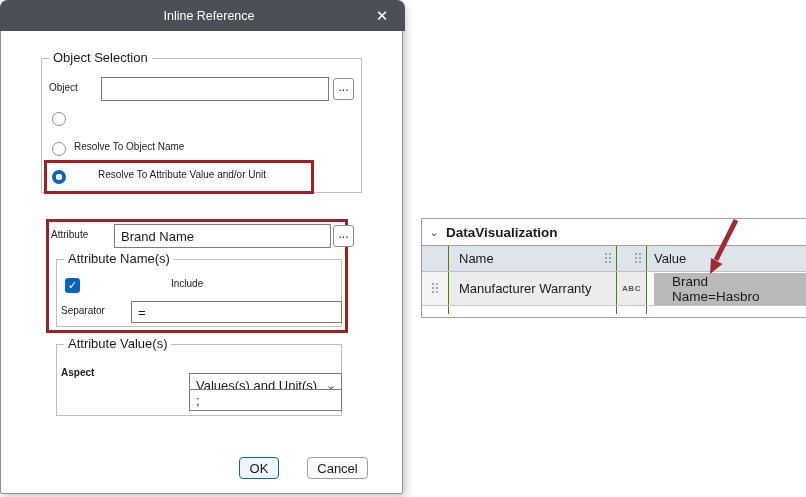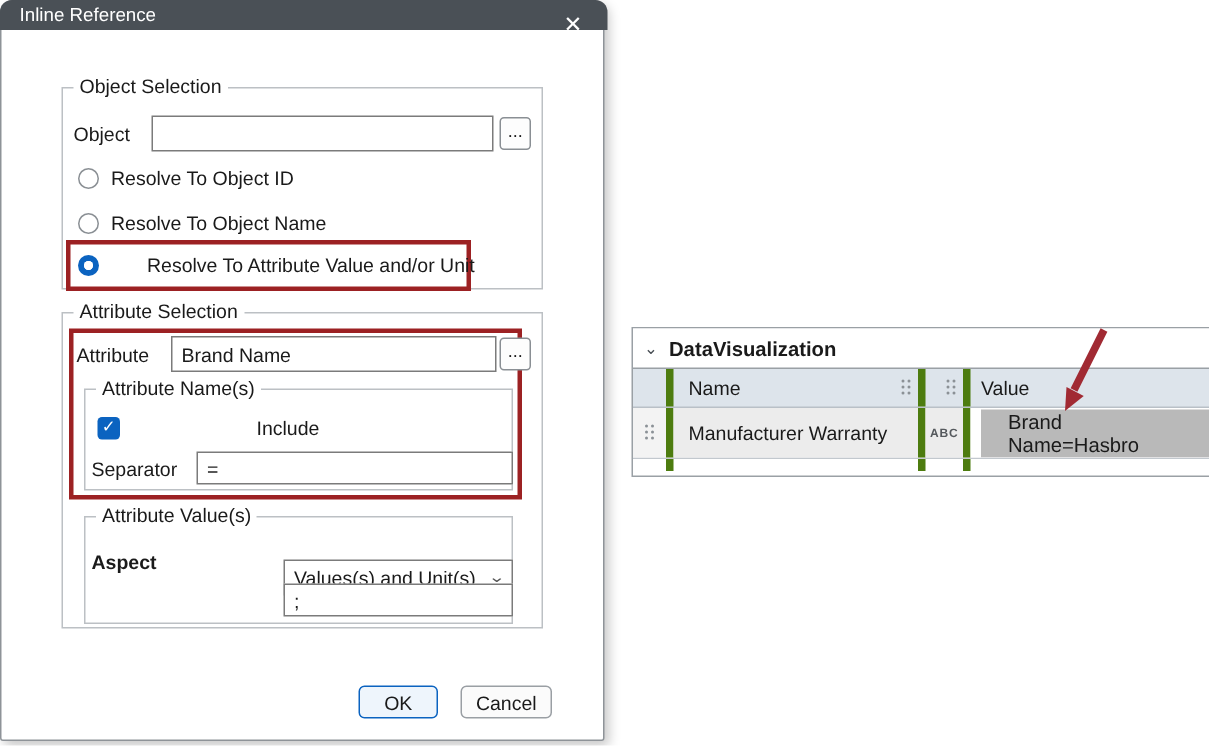--- a/index.html
+++ b/index.html
@@ -4,32 +4,32 @@
 <style>
   * { margin:0; padding:0; box-sizing:border-box; }
   html,body { width:806px; height:497px; overflow:hidden; background:#fff;
               font-family:"Liberation Sans", sans-serif; color:#1a1a1a; }
   .stage { position:relative; width:806px; height:497px; }
 
   
   .dialog { position:absolute; left:0; top:0; width:403px; height:494px;
             background:#fff; border:1px solid #8e9398; border-radius:8px 8px 2px 2px;
             box-shadow:3px 3px 8px rgba(0,0,0,.22); }
-  .titlebar { position:absolute; left:-1px; top:-1px; width:405px; height:20px;
+  .titlebar { position:absolute; left:-1px; top:-1px; width:405px; height:31px;
               background:#4a5056; border-radius:8px 8px 0 0;
-              display:flex; align-items:center; }
+              display:flex; align-items:center;justify-content:center; }
   .title-text { color:#fff; font-size:12.5px; padding-left:13px; }
   .close-btn { position:absolute; right:6px; top:0; width:34px; height:31px;
                display:flex; align-items:center; justify-content:center;
                color:#fff; font-size:15px; cursor:default; }
 
   .grp { position:absolute; border:1px solid #bcc0c4; }
   .grp-legend { position:absolute; top:-9px; left:7px; background:#fff;
                 padding:0 4px; font-size:13px; white-space:nowrap; }
-  .lbl { position:absolute; font-size:13px; white-space:nowrap; }
+  .lbl { position:absolute; font-size:10px; white-space:nowrap; }
 
   .tbox { position:absolute; border:1px solid #7b7b7b; background:#fff;
           font-size:13px; font-family:"Liberation Sans", sans-serif;
           padding:2px 6px; color:#1a1a1a; }
   .browse { position:absolute; width:21px; height:22px; background:#fdfdfd;
             border:1px solid #8a8f94; border-radius:3px; font-size:12px;
             line-height:16px; text-align:center; cursor:pointer; }
 
   .radio { position:absolute; width:14px; height:14px; border-radius:50%;
            border:1px solid #8a8f94; background:#fff; }
@@ -48,35 +48,35 @@
          border-radius:3px; color:#fff; font-size:11px; line-height:15px;
          text-align:center; }
 
   .dropdown { position:absolute; border:1px solid #7b7b7b; background:#fff;
               font-size:13px; display:flex; align-items:center;
               padding:0 6px; justify-content:space-between; cursor:pointer; }
   .dd-chev { color:#555; font-size:10px; transform:scaleX(1.4); }
 
   .btn { position:absolute; height:22px; border-radius:4px; font-size:13px;
          display:flex; align-items:center; justify-content:center; cursor:pointer; }
-  .btn-ok { left:238px; top:456px; width:53px; background:#eef5fc;
+  .btn-ok { left:238px; top:456px; width:40px; background:#eef5fc;
             border:1.5px solid #0b63c0; }
   .btn-cancel { left:306px; top:456px; width:61px; background:#fbfbfb;
                 border:1px solid #9a9fa4; }
 
   
   .panel { position:absolute; left:421px; top:218px; width:390px; height:100px;
            border:1px solid #9aa0a5; background:#fff; }
   .panel-title { height:27px; display:flex; align-items:center;
                  border-bottom:1px solid #9aa0a5; background:#fff; }
   .chev-icon { width:24px; text-align:center; color:#4a5056; font-size:11px; }
   .panel-title b { font-size:13.5px; }
   .grid-row { display:flex; width:100%; }
   .hdr { height:26px; background:#dde4eb; border-bottom:1px solid #b9c0c7; }
-  .cell { border-right:5px solid #4d7c0f; display:flex; align-items:center;
+  .cell { border-right:1px solid #4d7c0f; display:flex; align-items:center;
           font-size:13px; overflow:hidden; }
   .c0 { width:27px; justify-content:center; }
   .c1 { width:168px; padding-left:10px; }
   .c2 { width:30px; justify-content:center; }
   .c3 { flex:1; padding-left:7px; border-right:none; }
   .hdr .c1 { justify-content:space-between; padding-right:4px; }
   .hdr .c2 { justify-content:flex-end; padding-right:4px; }
   .datarow { height:34px; border-bottom:1px solid #c2c8ce; }
   .datarow .c0 { background:#f3f3f3; }
   .datarow .c1, .datarow .c2 { background:#ececec; }
@@ -103,34 +103,30 @@
     </div>
 
     <div class="grp" style="left:40px; top:57px; width:321px; height:135px;">
       <span class="grp-legend">Object Selection</span>
     </div>
     <span class="lbl" style="left:48px; top:81px;">Object</span>
     <input class="tbox" style="left: 100px; top: 76px; width: 228px; height: 24px;" value="">
     <div class="browse" style="left:332px; top:77px;">...</div>
 
     <span class="radio" style="left:51px; top:111px;"></span>
-    <span class="lbl" style="left:73px; top:110px;">Resolve To Object ID</span>
 
     <span class="radio" style="left:51px; top:141px;"></span>
     <span class="lbl" style="left:73px; top:140px;">Resolve To Object Name</span>
 
     <div class="redbox" style="left:43px; top:159px; width:270px; height:34px;"></div>
     <span class="radio sel" style="left:51px; top:169px;">
         <span></span>
       </span>
     <span class="lbl" style="left:73px; top:168px;margin-left:24px;">Resolve To Attribute Value and/or Unit</span>
 
-    <div class="grp" style="left:40px; top:207px; width:321px; height:211px;">
-      <span class="grp-legend">Attribute Selection</span>
-    </div>
 
     <div class="redbox" style="left:45px; top:218px; width:302px; height:114px;"></div>
 
     <span class="lbl" style="left:50px; top:228px;">Attribute</span>
     <input class="tbox" style="left: 113px; top: 223px; width: 217px; height: 24px;" value="Brand Name">
     <div class="browse" style="left:332px; top:224px;">...</div>
 
     <div class="grp" style="left:55px; top:258px; width:286px; height:68px;">
       <span class="grp-legend">Attribute Name(s)</span>
     </div>

